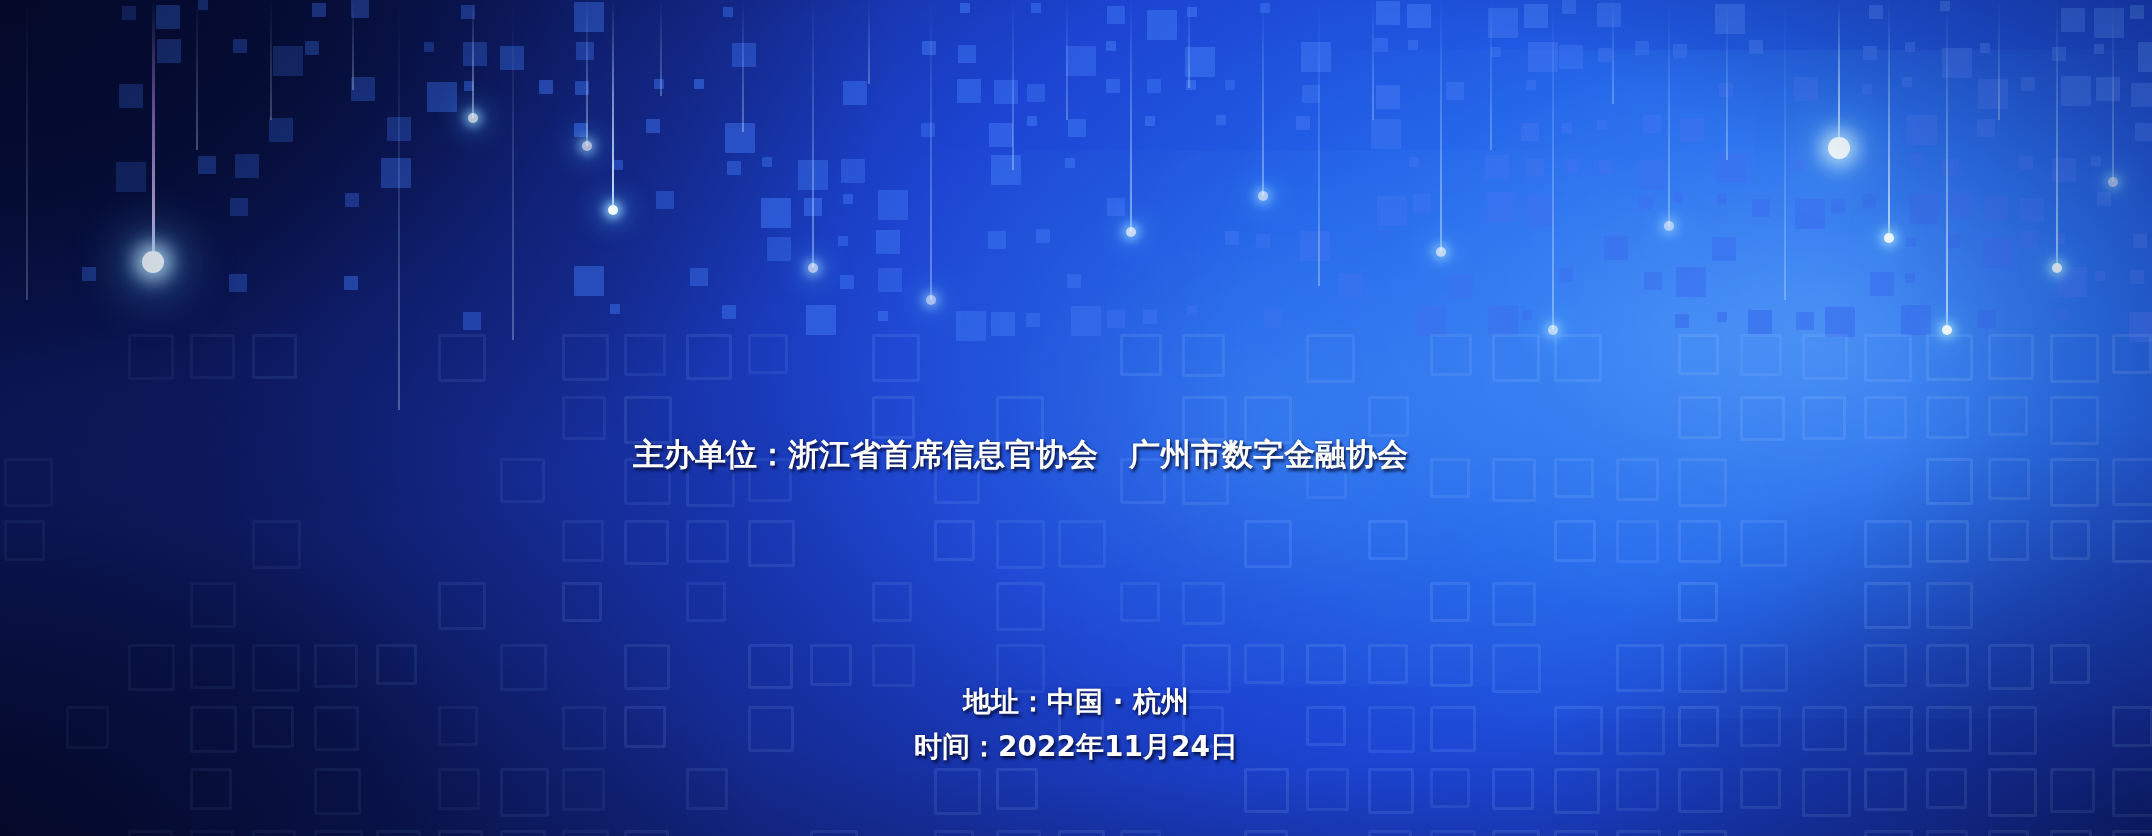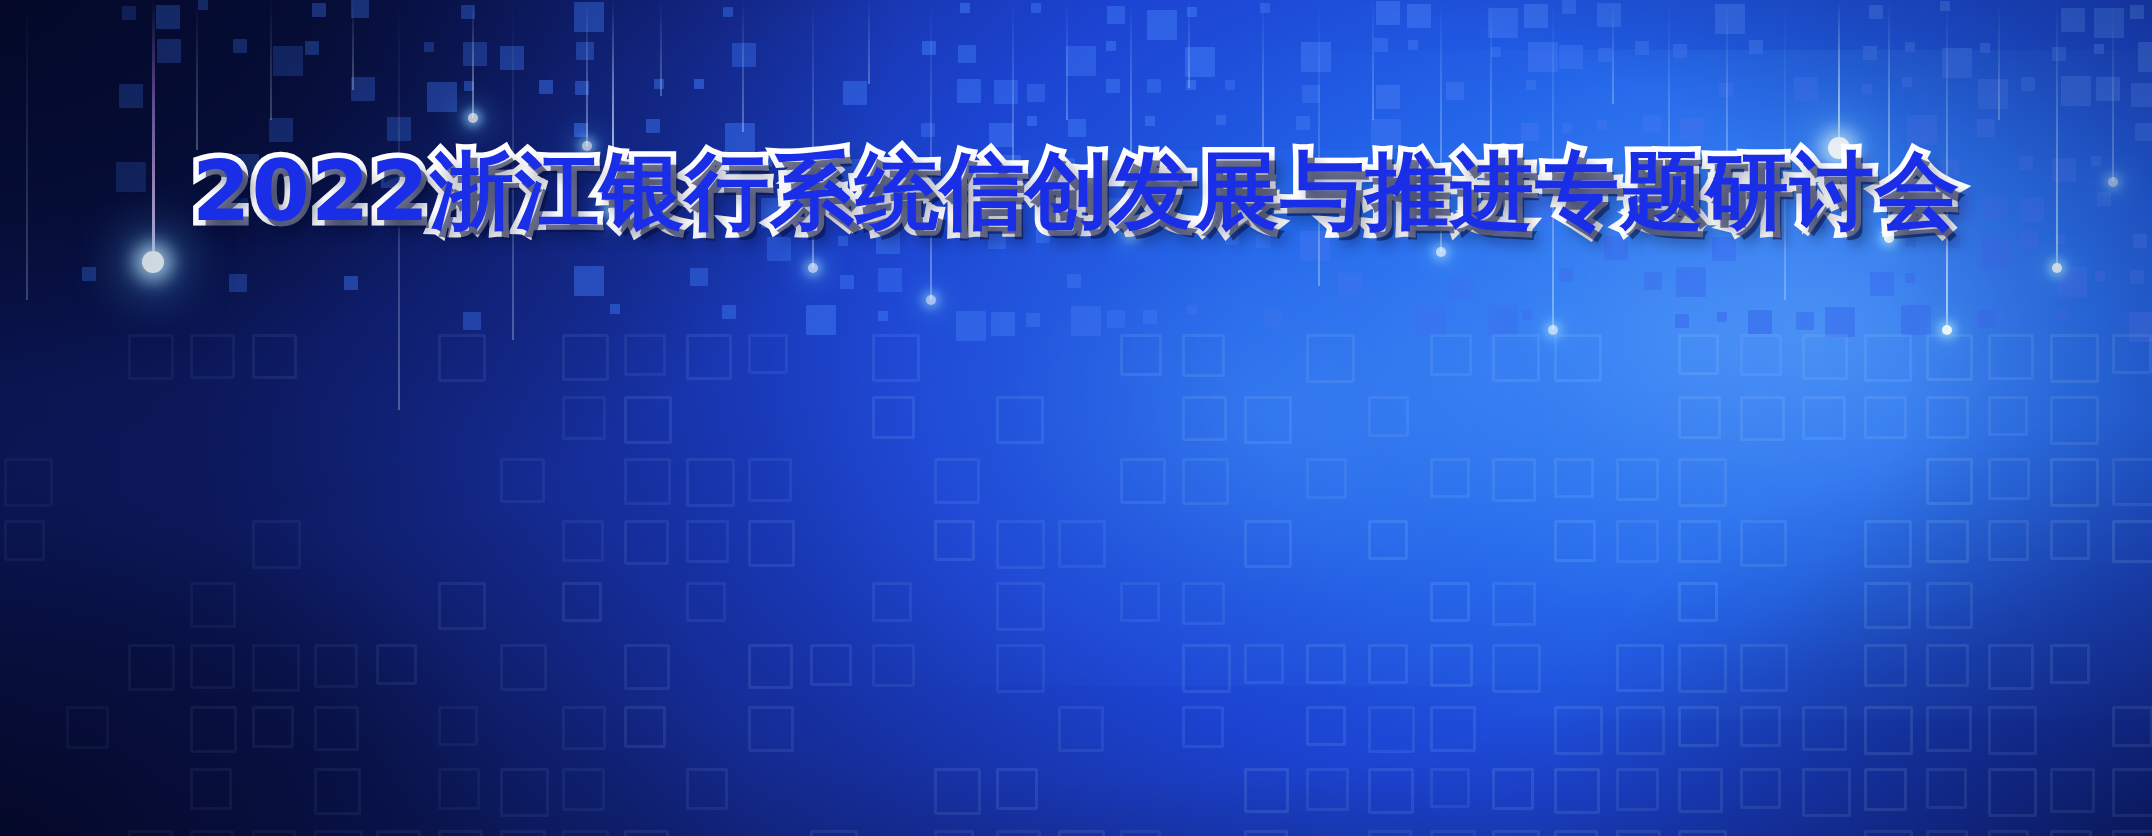--- a/index.html
+++ b/index.html
@@ -594,19 +594,23 @@
       <div class="ray-dot" style="left: 1942px; top: 325px; opacity: 1;"></div>
       <div class="ray faint" style="left: 1998px; height: 120px; opacity: 0.35;"></div>
       <div class="ray" style="left: 2056px; height: 268px; opacity: 0.7;"></div>
       <div class="ray-dot" style="left: 2052px; top: 263px; opacity: 0.95;"></div>
       <div class="ray faint" style="left: 2112px; height: 182px; opacity: 0.4;"></div>
       <div class="ray-dot" style="left: 2108px; top: 177px; opacity: 0.65;"></div>
     </div>
 
   <div class="bg-vignette"></div>
 
-  <h1 class="title">2022浙江银行系统信创发展与推进专题研讨会</h1>
 
   <div class="orgs">
+    <span class="line">主办单位：浙江省首席信息官协会　广州市数字金融协会</span>
   </div>
 
+  <div class="footer">
+    <span class="line">地址：中国 · 杭州</span>
+    <span class="line">时间：2022年11月24日</span>
+  </div>
 
 </div>
 
 </body></html>

